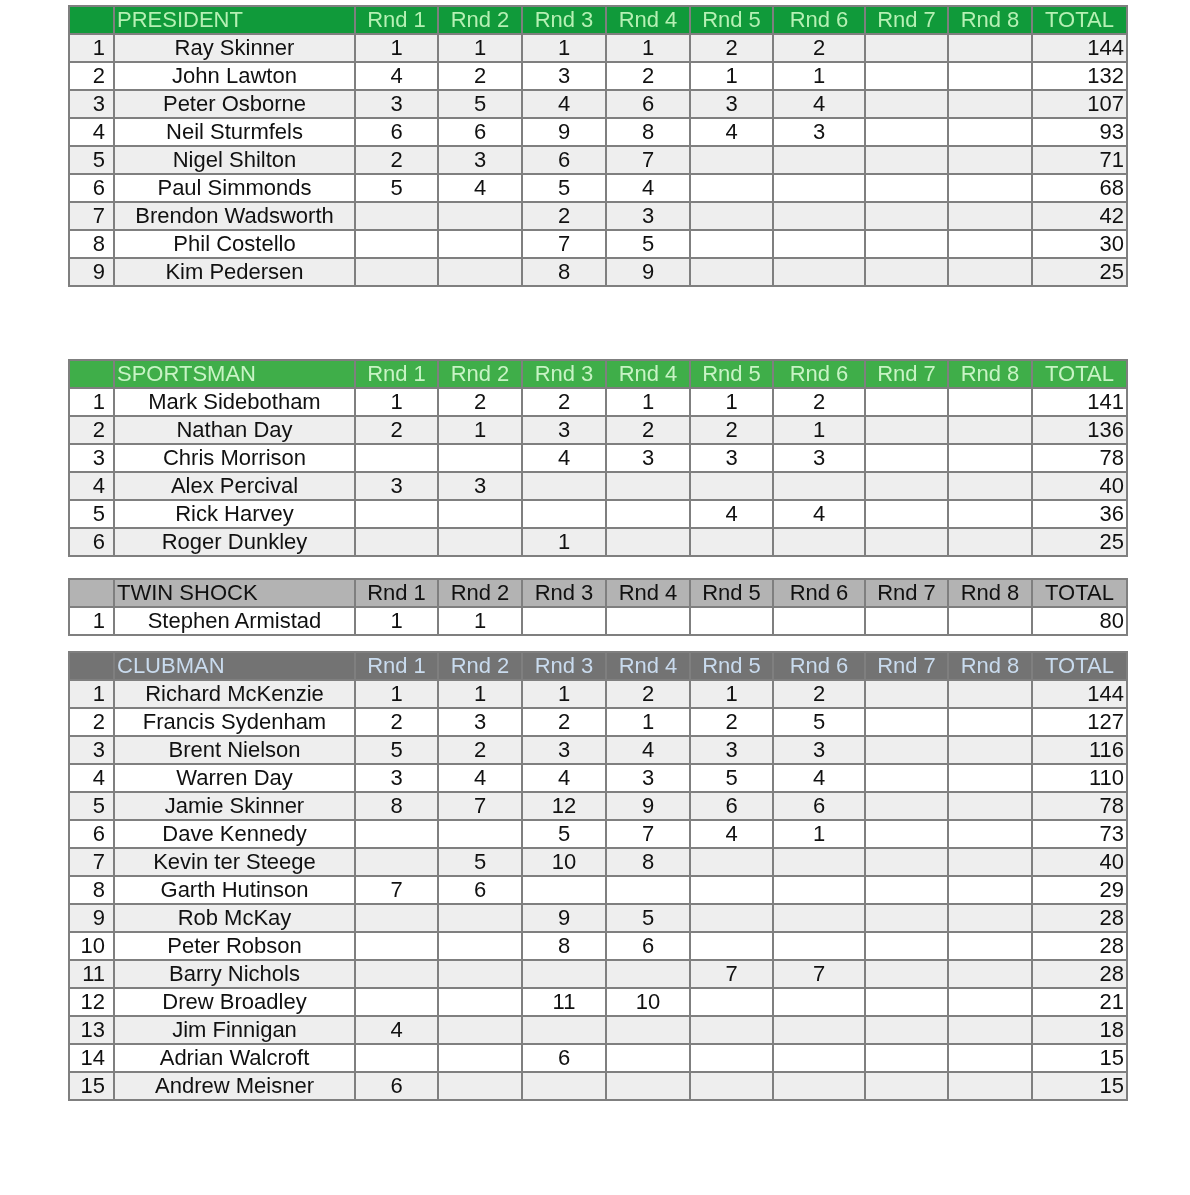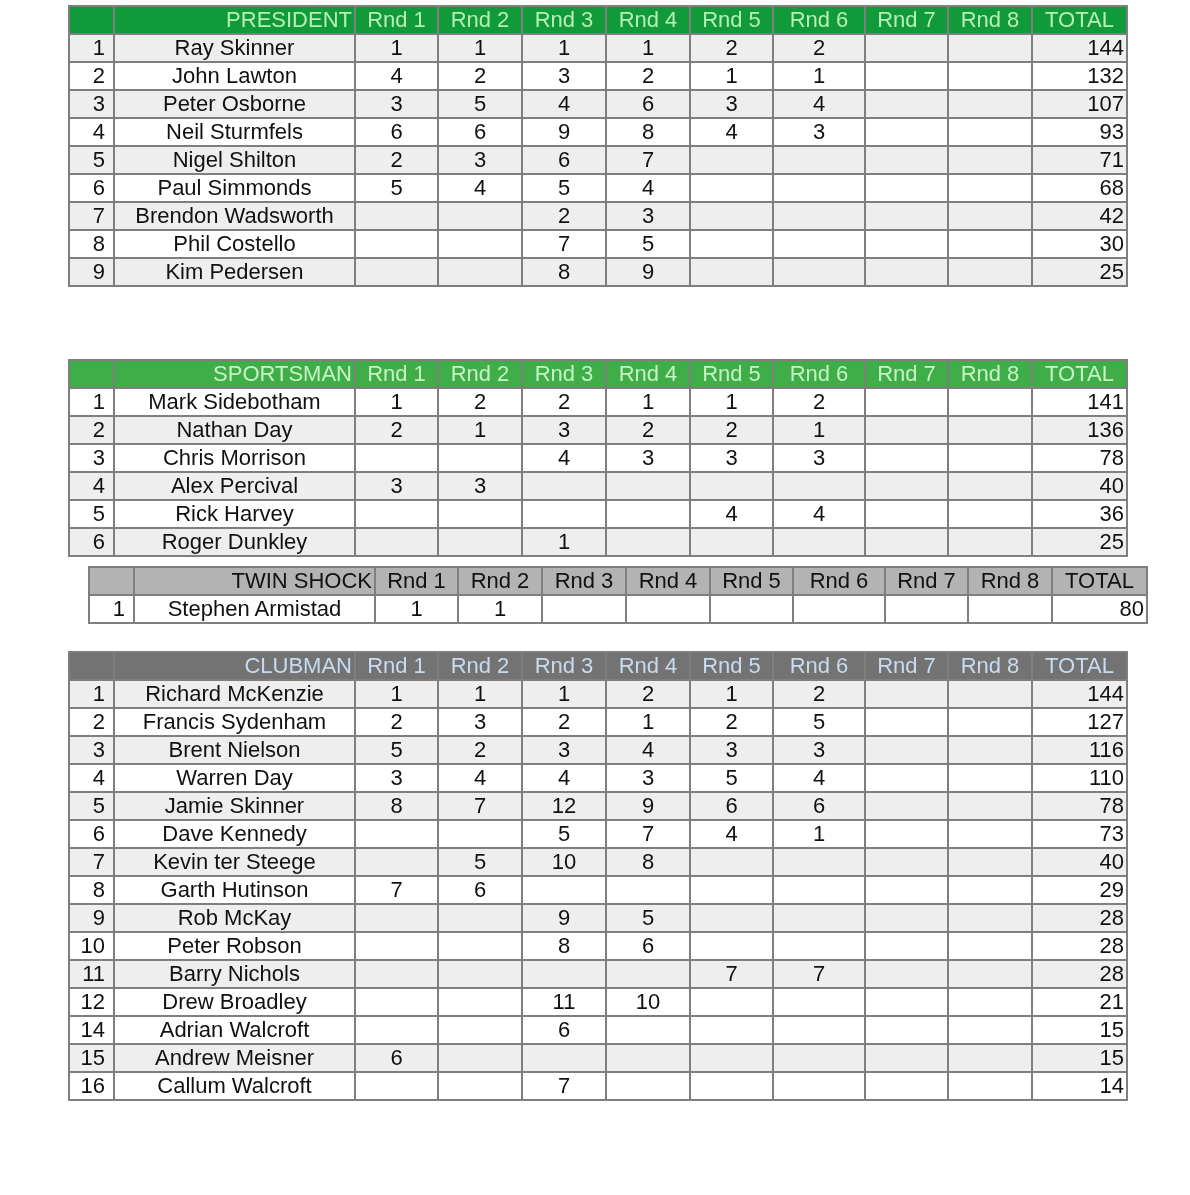--- a/index.html
+++ b/index.html
@@ -5,21 +5,21 @@
   html, body { margin: 0; padding: 0; background: #ffffff; }
   body { width: 1190px; height: 1195px; position: relative; font-family: "Liberation Sans", sans-serif; }
   table.results {
     position: absolute; left: 68px; border-collapse: collapse; table-layout: fixed;
     font-family: "Liberation Sans", sans-serif; font-size: 22px; color: #111;
   }
   table.results td, table.results th {
     border: 2px solid #7f7f7f; height: 26px; padding: 0 2px; line-height: 26px;
     white-space: nowrap; overflow: hidden; font-weight: normal;
   }
-  table.results th { text-align: right; padding-left: 2px; }
+  table.results th { text-align: left; padding-left: 2px; }
   table.results th.rnd { text-align: center; }
   table.results td.pos { text-align: right; padding-right: 8px; }
   table.results td.name { text-align: center; }
   table.results td.num { text-align: center; }
   table.results td.total { text-align: right; }
   tr.shade td { background: #eeeeee; }
   tr.plain td { background: #ffffff; }
   .hdr-president th { background: #109a3a; color: #b6f0b4; }
   .hdr-sportsman th { background: #3fae49; color: #c8f3c5; }
   .hdr-twinshock th { background: #b3b3b3; color: #111111; }
@@ -286,21 +286,21 @@
         <td class="num"></td>
         <td class="num"></td>
         <td class="num"></td>
         <td class="num"></td>
         <td class="num"></td>
         <td class="total">25</td>
       </tr>
     </tbody>
 </table>
 
-<table class="results" style="top:566px;margin-left:20px;">
+<table class="results" style="top:578px;">
   <colgroup>
       <col class="c-pos">
       <col class="c-name">
       <col class="c-r1">
       <col class="c-r2">
       <col class="c-r3">
       <col class="c-r4">
       <col class="c-r5">
       <col class="c-r6">
       <col class="c-r7">
@@ -518,20 +518,33 @@
         <td class="num"></td>
         <td class="num"></td>
         <td class="num">11</td>
         <td class="num">10</td>
         <td class="num"></td>
         <td class="num"></td>
         <td class="num"></td>
         <td class="num"></td>
         <td class="total">21</td>
       </tr>
+      <tr class="shade">
+        <td class="pos">13</td>
+        <td class="name">Jim Finnigan</td>
+        <td class="num">4</td>
+        <td class="num"></td>
+        <td class="num"></td>
+        <td class="num"></td>
+        <td class="num"></td>
+        <td class="num"></td>
+        <td class="num"></td>
+        <td class="num"></td>
+        <td class="total">18</td>
+      </tr>
       <tr class="plain">
         <td class="pos">14</td>
         <td class="name">Adrian Walcroft</td>
         <td class="num"></td>
         <td class="num"></td>
         <td class="num">6</td>
         <td class="num"></td>
         <td class="num"></td>
         <td class="num"></td>
         <td class="num"></td>
@@ -543,28 +556,15 @@
         <td class="name">Andrew Meisner</td>
         <td class="num">6</td>
         <td class="num"></td>
         <td class="num"></td>
         <td class="num"></td>
         <td class="num"></td>
         <td class="num"></td>
         <td class="num"></td>
         <td class="num"></td>
         <td class="total">15</td>
-      </tr>
-      <tr class="plain">
-        <td class="pos">16</td>
-        <td class="name">Callum Walcroft</td>
-        <td class="num"></td>
-        <td class="num"></td>
-        <td class="num">7</td>
-        <td class="num"></td>
-        <td class="num"></td>
-        <td class="num"></td>
-        <td class="num"></td>
-        <td class="num"></td>
-        <td class="total">14</td>
       </tr>
     </tbody>
 </table>
 
 </body></html>

